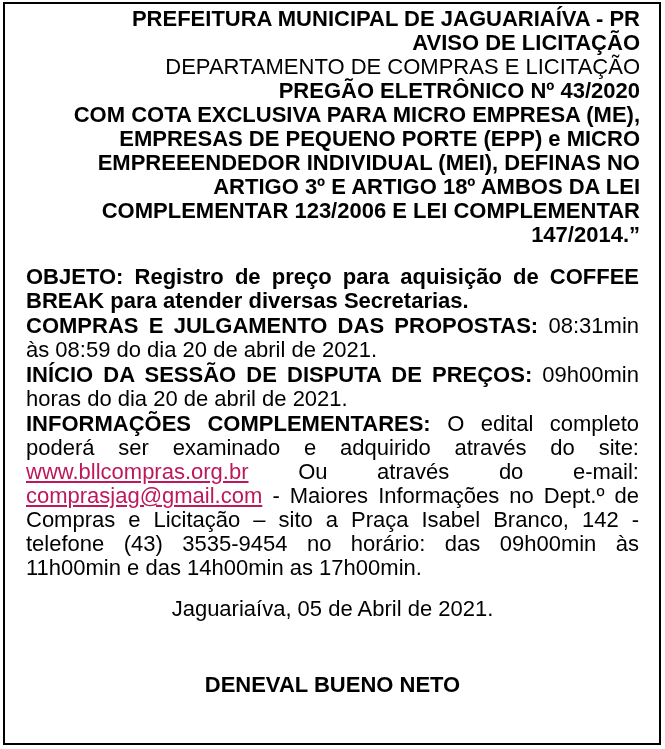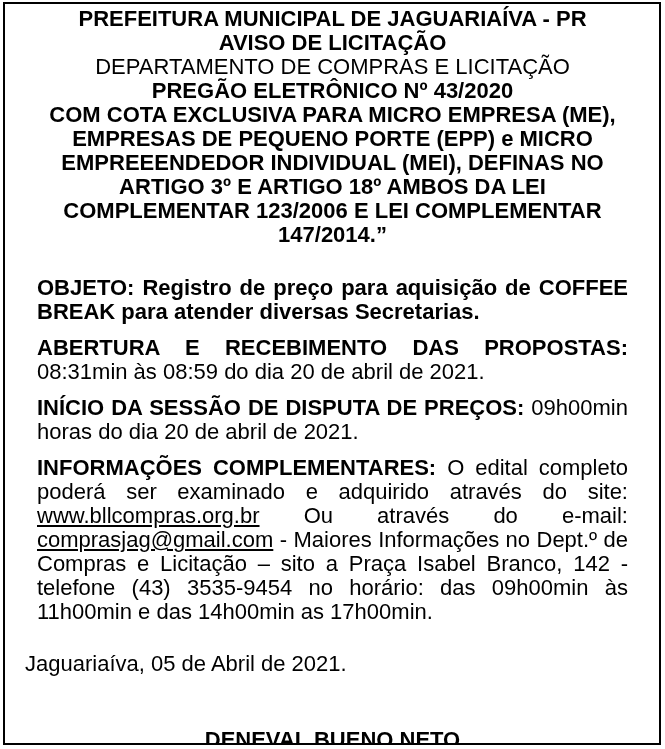--- a/index.html
+++ b/index.html
@@ -20,33 +20,33 @@
     background: #ffffff;
     overflow: hidden;
   }
   .content {
     padding: 3px 19px 0 20px;
     font-family: "Liberation Sans", sans-serif;
     font-size: 22px;
     line-height: 24px;
     color: #000000;
   }
-  .line { text-align: center; }
+  .line { text-align: right; }
   .bold { font-weight: bold; }
   .doc-body p.para {
-    margin: 12px;
+    margin: 1px;
     text-align: justify;
   }
   .gap-1 { height: 17px; }
   .gap-2 { height: 16px; }
   .gap-3 { height: 52px; }
-  .dateline { text-align: left; }
+  .dateline { text-align: center; }
   .signature .line { text-align: center; }
   a.link {
-    color: #000000;
+    color: #be185d;
     text-decoration: underline;
     cursor: pointer;
   }
 </style>
 </head>
 <body>
 
 <div class="page">
   <div class="content">
 
@@ -58,21 +58,21 @@
       <div class="line bold">COM COTA EXCLUSIVA PARA MICRO EMPRESA (ME), EMPRESAS DE PEQUENO PORTE (EPP) e MICRO EMPREEENDEDOR INDIVIDUAL (MEI), DEFINAS NO ARTIGO 3º E ARTIGO 18º AMBOS DA LEI COMPLEMENTAR 123/2006 E LEI COMPLEMENTAR 147/2014.”</div>
     </div>
 
     <div class="gap-1"></div>
 
     <div class="doc-body">
       <p class="para bold"><span>OBJETO:</span><span> Registro de preço para aquisição de COFFEE BREAK para atender diversas Secretarias.</span></p>
 
 
 
-      <p class="para"><span class="bold">ABERTURA E RECEBIMENTO DAS PROPOSTAS:</span><span> 08:31min às 08:59 do dia 20 de abril de 2021.</span></p>
+      <p class="para"><span class="bold">COMPRAS E JULGAMENTO DAS PROPOSTAS:</span><span> 08:31min às 08:59 do dia 20 de abril de 2021.</span></p>
 
       <p class="para"><span class="bold">INÍCIO DA SESSÃO DE DISPUTA DE PREÇOS:</span><span> 09h00min horas do dia 20 de abril de 2021.</span></p>
 
       <p class="para"><span class="bold">INFORMAÇÕES COMPLEMENTARES:</span><span> O edital completo poderá ser examinado e adquirido através do site: </span><a class="link">www.bllcompras.org.br</a><span> Ou através do e-mail: </span><a class="link">comprasjag@gmail.com</a><span> - Maiores Informações no Dept.º de Compras e Licitação – sito a Praça Isabel Branco, 142 - telefone (43) 3535-9454 no horário: das 09h00min às 11h00min e das 14h00min as 17h00min.</span></p>
     </div>
 
     <div class="gap-2"></div>
 
     <div class="dateline">Jaguariaíva, 05 de Abril de 2021.</div>
 

